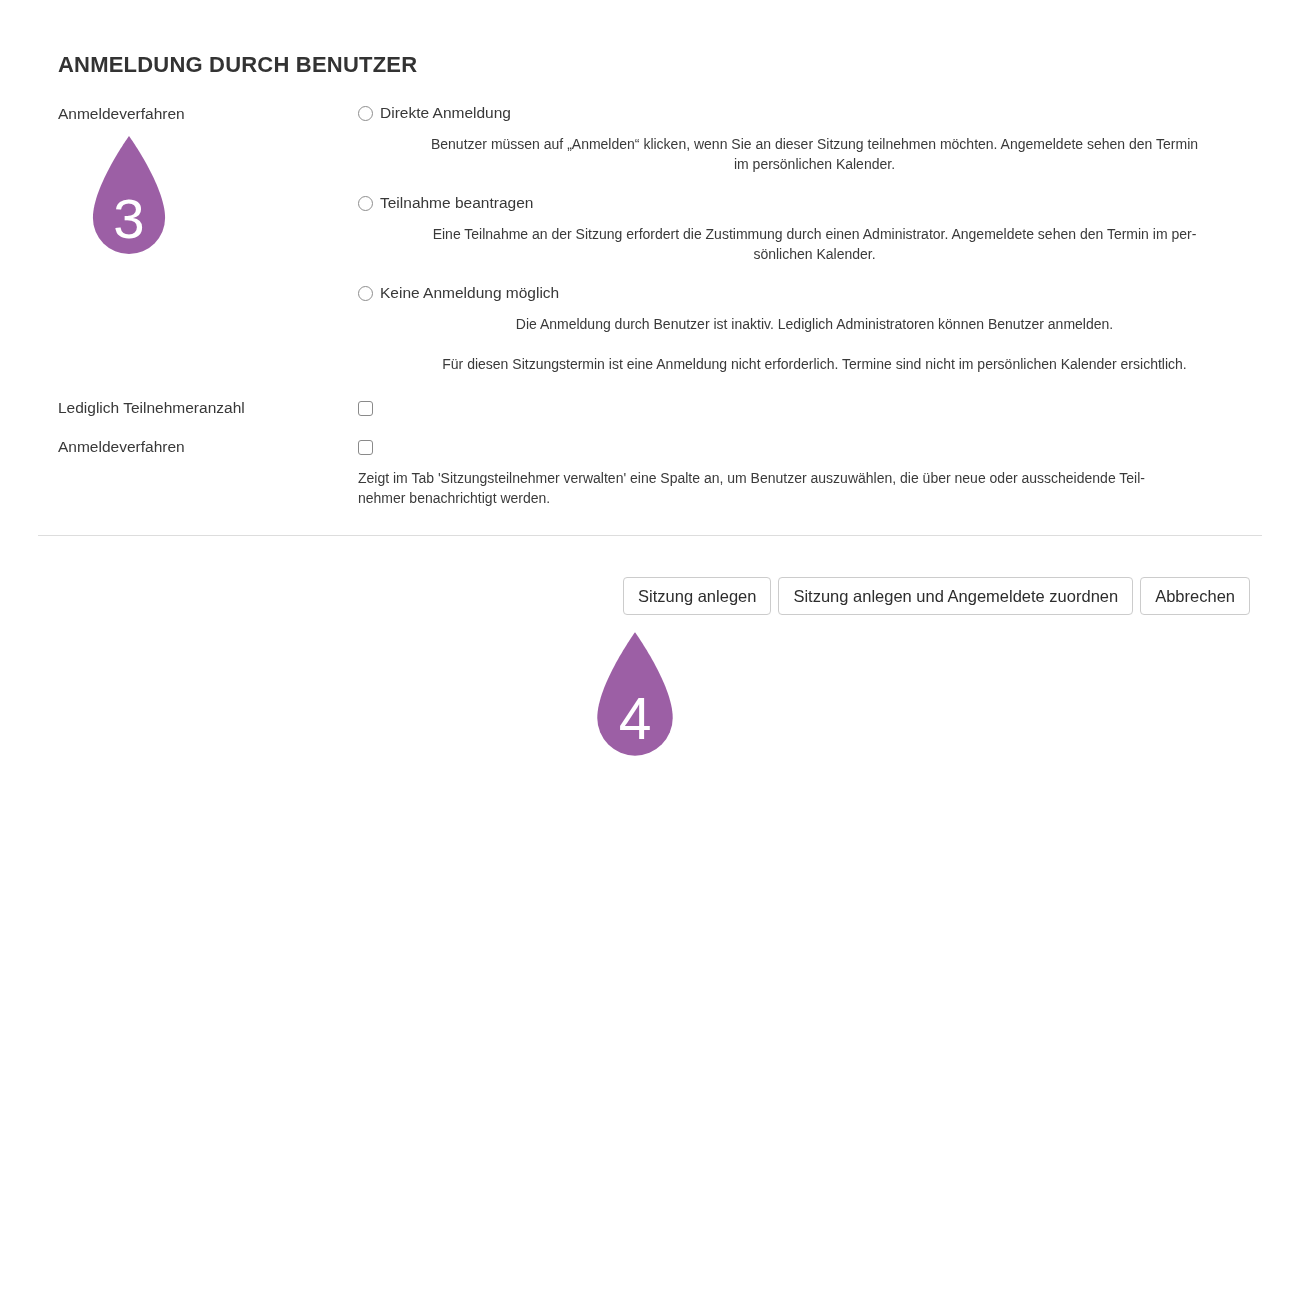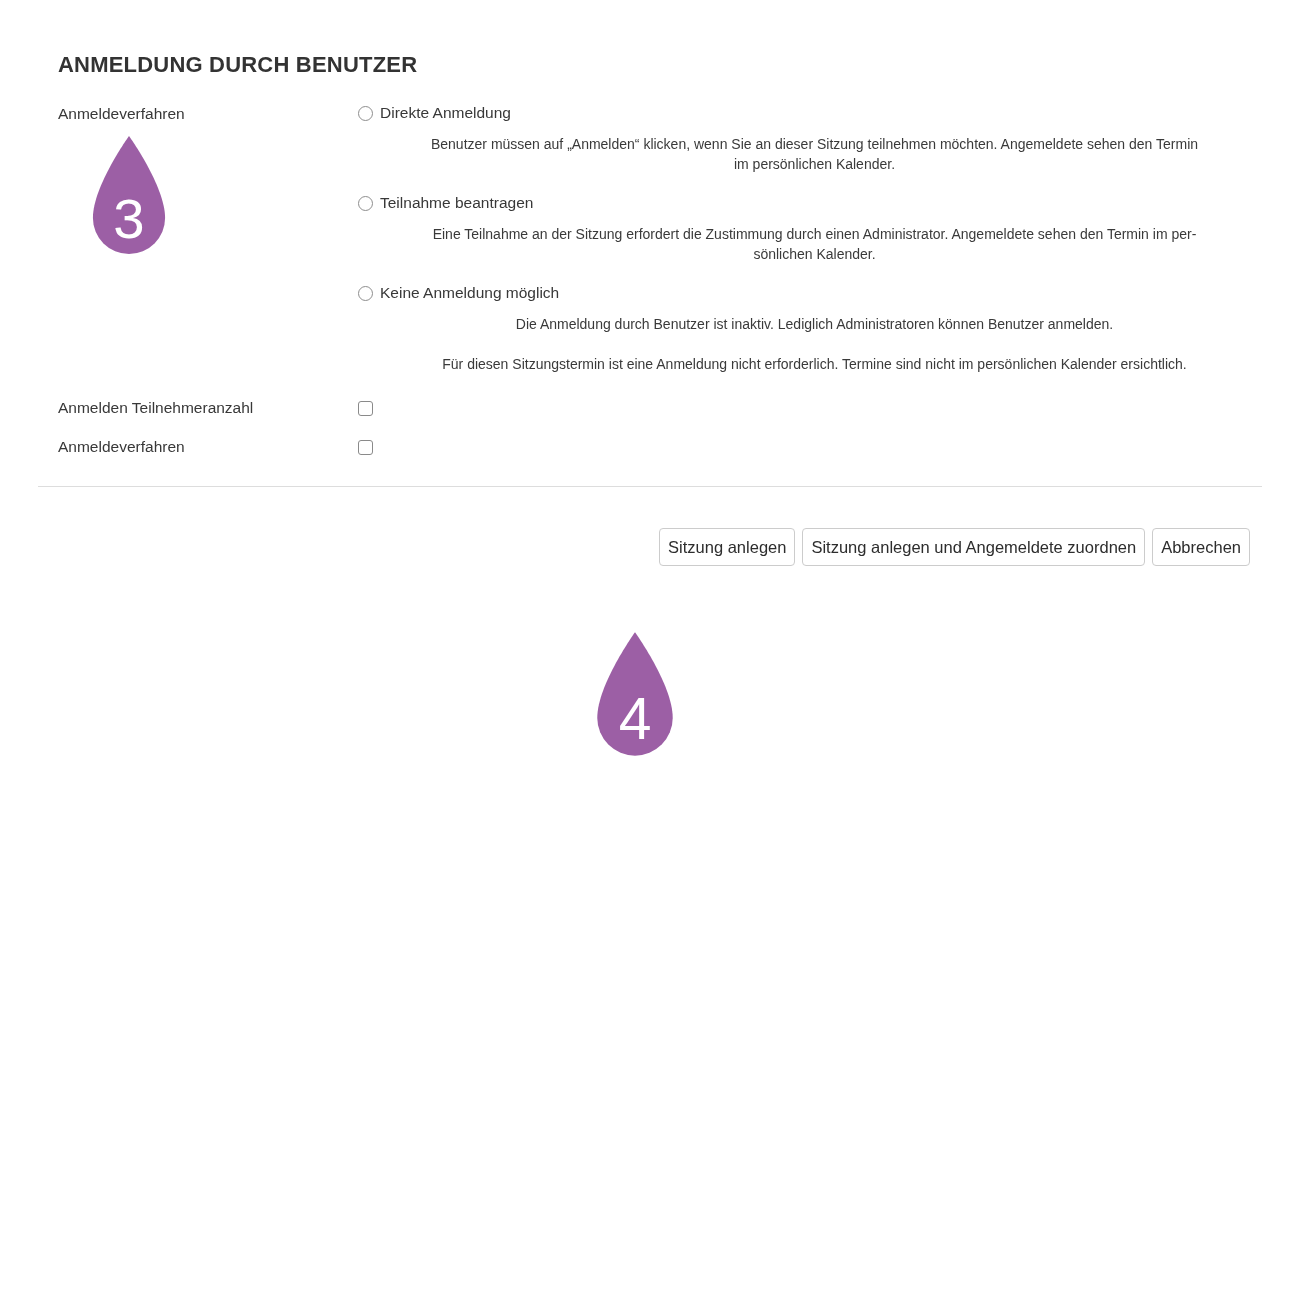--- a/index.html
+++ b/index.html
@@ -90,21 +90,21 @@
     gap: 7px;
     margin-top: 41px;
   }
   .btn {
     font-family: "Liberation Sans", "DejaVu Sans", sans-serif;
     font-size: 16.5px;
     color: #2d2d2d;
     background: #ffffff;
     border: 1px solid #cccccc;
     border-radius: 4px;
-    padding: 8px 8px;
+    padding: 8px 14px;
     line-height: 20px;
     cursor: pointer;
     white-space: nowrap;
   }
 
   
   .marker { position: absolute; pointer-events: none; }
   .marker svg { display: block; width: 100%; height: 100%; }
   .marker text {
     font-family: "Liberation Sans", "DejaVu Sans", sans-serif;
@@ -153,30 +153,32 @@
         </div>
 
         <div class="option">
           <div class="option-desc">Für diesen Sitzungstermin ist eine Anmeldung nicht erforderlich. Termine sind nicht im persönlichen Kalender ersichtlich.</div>
         </div>
 
       </div>
     </div>
 
     <div class="form-row row-check row-begrenzte">
-      <div class="field-label">Anmelden Teilnehmeranzahl</div>
+      <div class="field-label">Lediglich Teilnehmeranzahl</div>
       <div class="field-control">
         <span class="checkbox"></span>
       </div>
     </div>
 
     <div class="form-row row-check">
       <div class="field-label">Anmeldeverfahren</div>
       <div class="field-control">
         <span class="checkbox"></span>
+        <div class="check-desc">Zeigt im Tab 'Sitzungsteilnehmer verwalten' eine Spalte an, um Benutzer auszuwählen, die über neue oder ausscheidende Teil-
+nehmer benachrichtigt werden.</div>
       </div>
     </div>
 
     <hr class="divider">
 
     <div class="button-row">
       <button class="btn">Sitzung anlegen</button>
       <button class="btn">Sitzung anlegen und Angemeldete zuordnen</button>
       <button class="btn">Abbrechen</button>
     </div>

